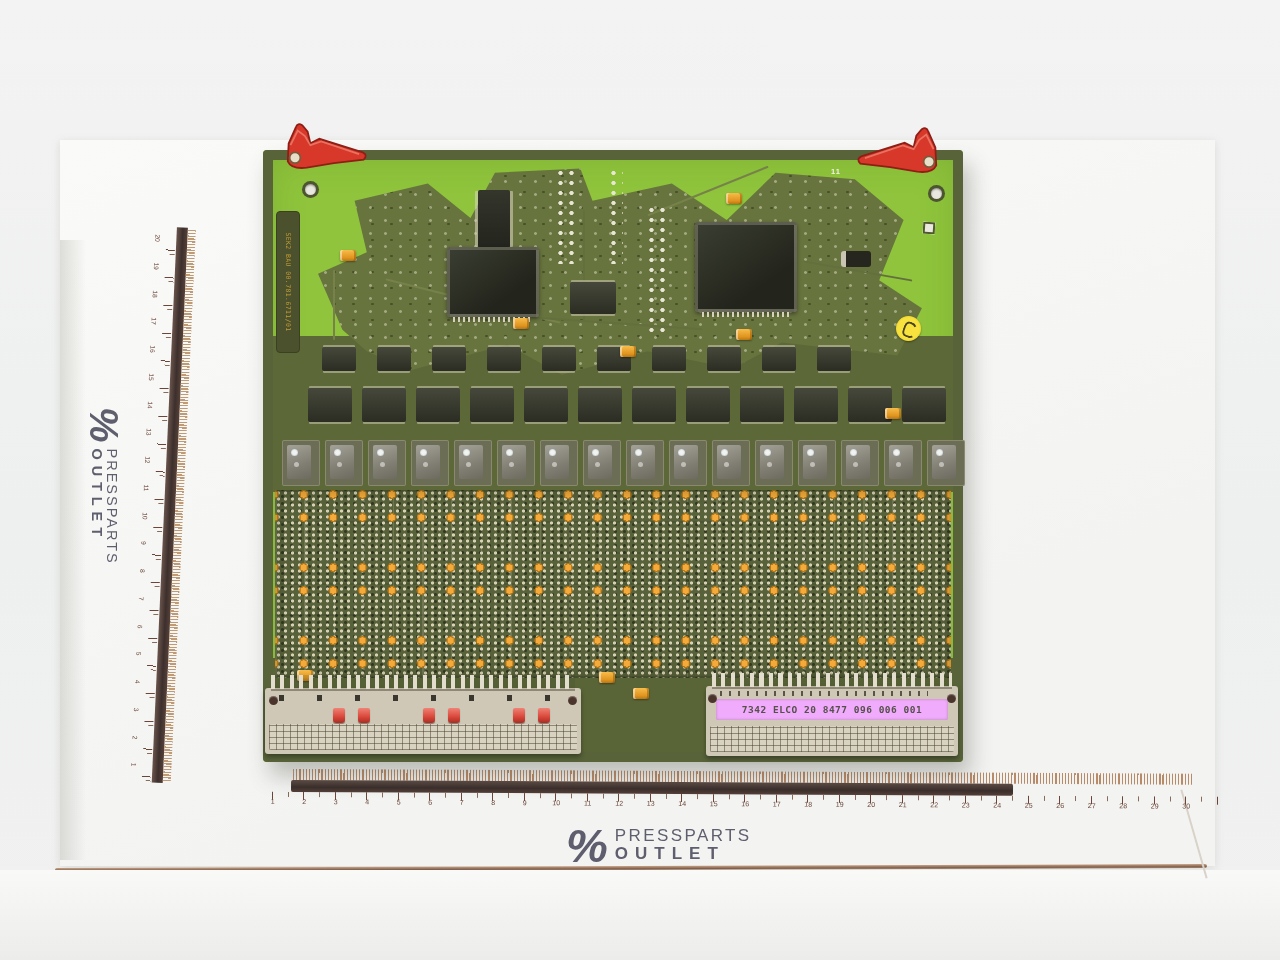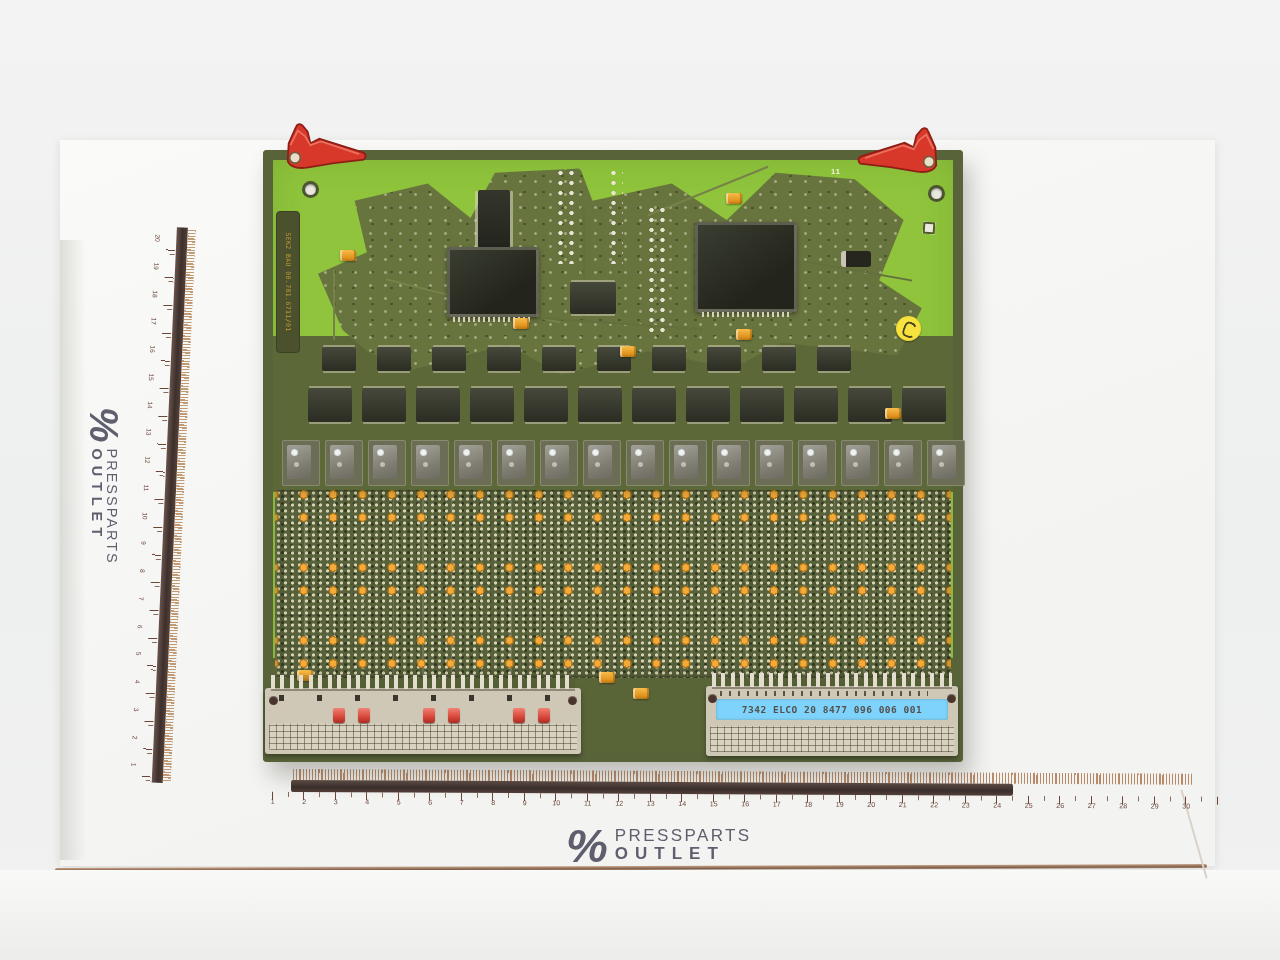--- a/index.html
+++ b/index.html
@@ -133,21 +133,21 @@
                          repeating-linear-gradient(0deg,rgba(70,60,45,.5) 0 1px,transparent 1px 6px);
         border-radius:2px;}
   .conn .screw{position:absolute;width:9px;height:9px;border-radius:50%;background:#4a342c;top:8px;
         box-shadow:inset 0 1px 1px rgba(255,255,255,.3);}
   .conn-left{left:2px;top:538px;width:316px;height:66px;}
   .codes{position:absolute;left:14px;top:7px;right:14px;height:6px;
         background:repeating-linear-gradient(90deg,#3a372e 0 5px,transparent 5px 38px);}
   .key{position:absolute;top:20px;width:12px;height:15px;border-radius:2px 2px 3px 3px;
         background:linear-gradient(180deg,#ef8274,#d8473a 60%,#a92e24);box-shadow:0 1px 1px rgba(0,0,0,.4);}
   .conn-right{left:443px;top:536px;width:252px;height:70px;}
-  .label-strip{position:absolute;left:10px;top:13px;right:10px;height:21px;background:#7dd3fc;border-radius:2px;
+  .label-strip{position:absolute;left:10px;top:13px;right:10px;height:21px;background:#f0abfc;border-radius:2px;
         display:flex;align-items:center;justify-content:center;box-shadow:inset 0 0 3px rgba(90,80,60,.4);}
   .label-strip span{font-family:"DejaVu Sans Mono",monospace;font-size:9.5px;font-weight:bold;color:#55504a;
         letter-spacing:.5px;white-space:nowrap;}
   .pinrow{position:absolute;left:14px;top:5px;right:30px;height:5px;
         background:repeating-linear-gradient(90deg,rgba(60,55,45,.8) 0 2px,transparent 2px 9px);}
   .elco{position:absolute;left:481px;top:546px;width:28px;height:14px;display:flex;gap:4px;}
   .elco i{display:block;width:11px;height:13px;border:2px solid #2e8f96;background:rgba(160,220,225,.5);}
 
   
   .lever{position:absolute;width:92px;height:56px;}

